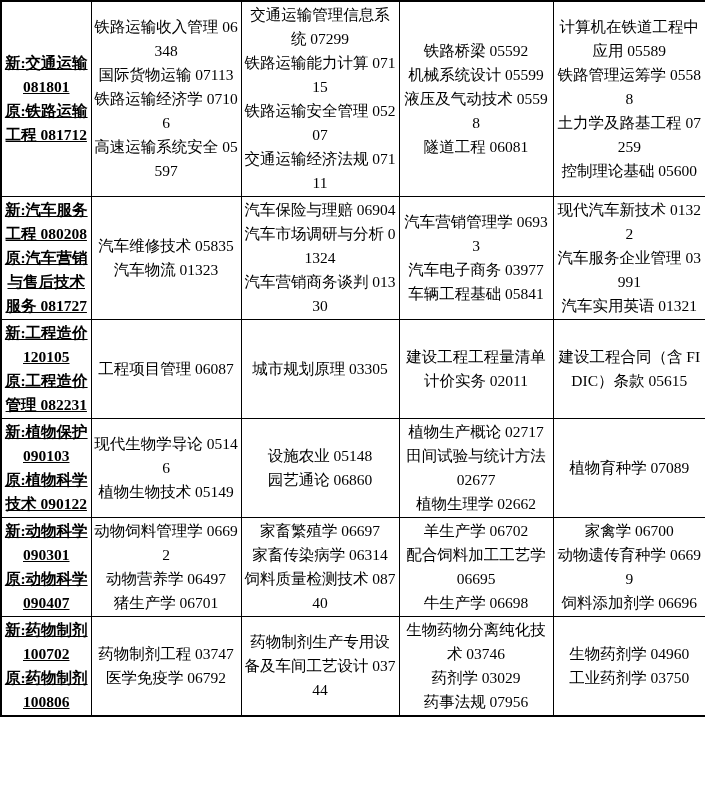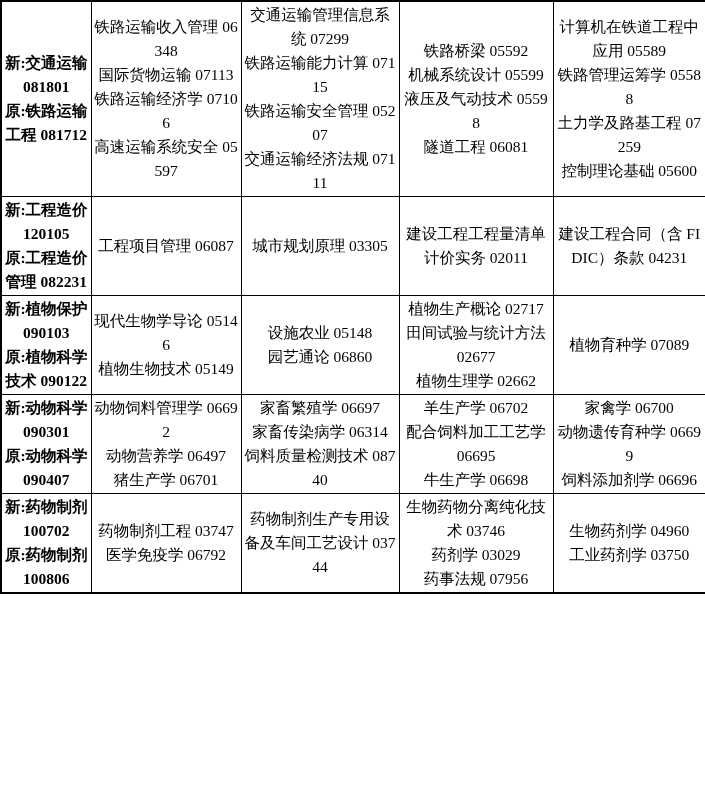--- a/index.html
+++ b/index.html
@@ -29,20 +29,21 @@
     font-size: 15.5px;
     line-height: 1.55;
     padding: 1px 2px;
     overflow: hidden;
     word-break: break-all;
   }
   td.major-cell {
     font-weight: bold;
     font-size: 15px;
     padding: 1px 1px;
+    text-decoration: underline;
   }
   col.c1 { width: 90px; }
   col.c2 { width: 150px; }
   col.c3 { width: 158px; }
   col.c4 { width: 154px; }
   col.c5 { width: 153px; }
   tr.r1 { height: 172px; }
   tr.r2 { height: 113px; }
   tr.r3 { height: 79px; }
   tr.r4 { height: 85px; margin-top: 23px; }
@@ -78,29 +79,47 @@
 交通运输经济法规 07111</td>
         <td>铁路桥梁 05592
 机械系统设计 05599
 液压及气动技术 05598
 隧道工程 06081</td>
         <td>计算机在铁道工程中应用 05589
 铁路管理运筹学 05588
 土力学及路基工程 07259
 控制理论基础 05600</td>
       </tr>
+      <tr class="r2">
+        <td class="major-cell">新:汽车服务
+工程 080208
+原:汽车营销
+与售后技术
+服务 081727</td>
+        <td>汽车维修技术 05835
+汽车物流 01323</td>
+        <td>汽车保险与理赔 06904
+汽车市场调研与分析 01324
+汽车营销商务谈判 01330</td>
+        <td>汽车营销管理学 06933
+汽车电子商务 03977
+车辆工程基础 05841</td>
+        <td>现代汽车新技术 01322
+汽车服务企业管理 03991
+汽车实用英语 01321</td>
+      </tr>
       <tr class="r3">
         <td class="major-cell">新:工程造价
 120105
 原:工程造价
 管理 082231</td>
         <td>工程项目管理 06087</td>
         <td>城市规划原理 03305</td>
         <td>建设工程工程量清单计价实务 02011</td>
-        <td>建设工程合同（含 FIDIC）条款 04231</td>
+        <td>建设工程合同（含 FIDIC）条款 05615</td>
       </tr>
       <tr class="r4">
         <td class="major-cell">新:植物保护
 090103
 原:植物科学
 技术 090122</td>
         <td>现代生物学导论 05146
 植物生物技术 05149</td>
         <td>设施农业 05148
 园艺通论 06860</td>

